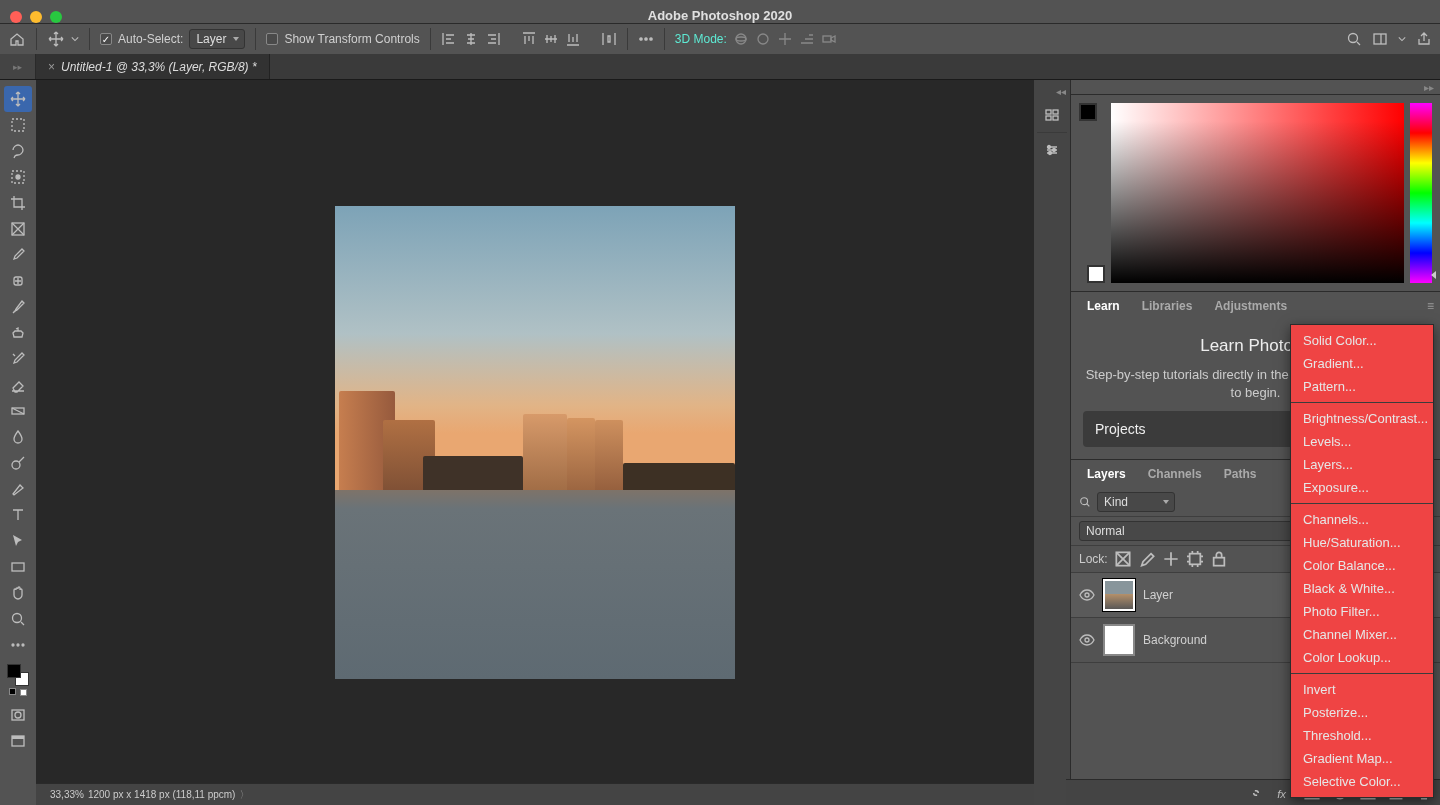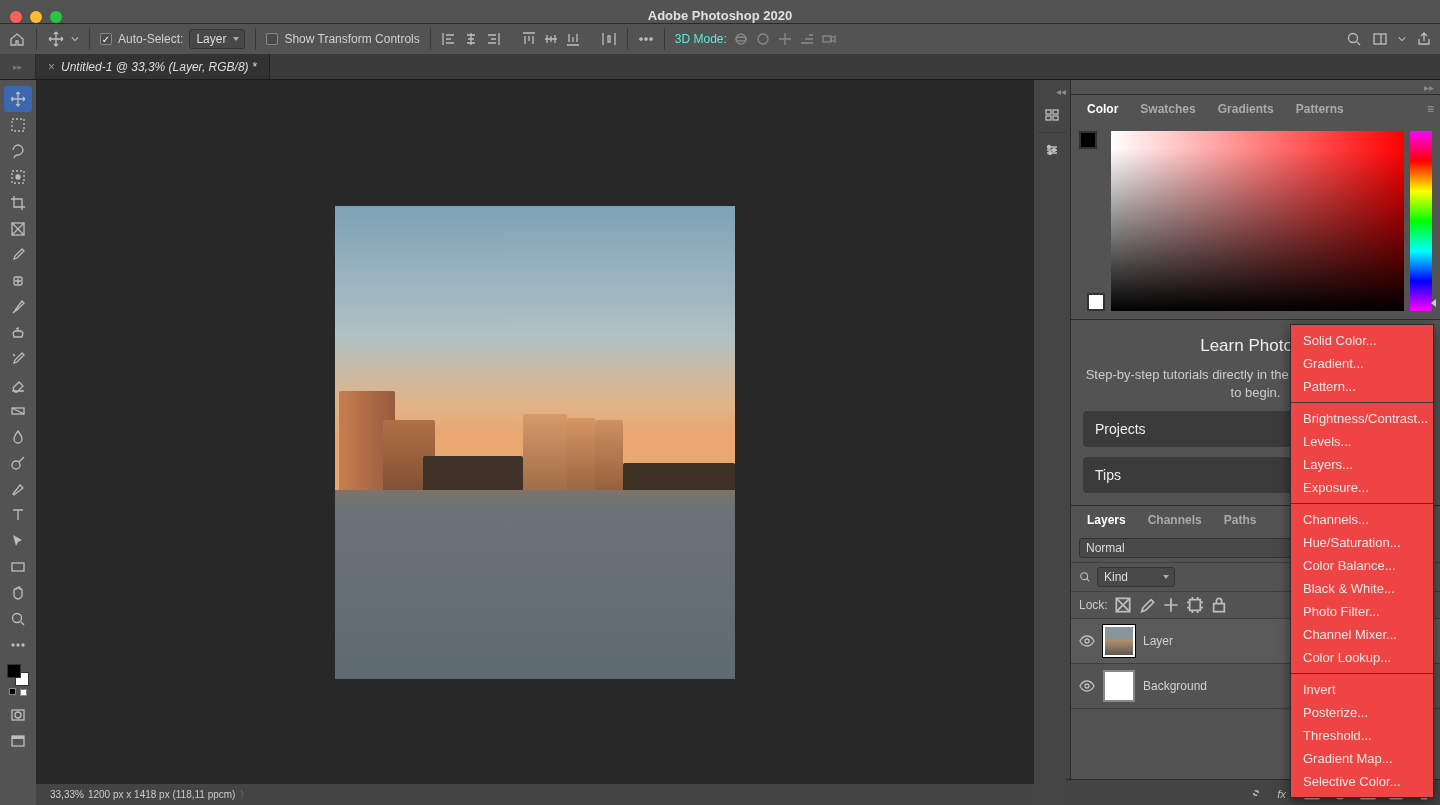--- a/index.html
+++ b/index.html
@@ -438,60 +438,53 @@
           <circle cx="10" cy="8" r="1.5" fill="#bdbdbd"></circle>
           <circle cx="6" cy="11" r="1.5" fill="#bdbdbd"></circle>
         </svg>
       </div>
   </div>
 
   <div class="rightcol">
     <div class="topgrip">▸▸</div>
 
     <div class="panel">
-      <div class="panel-tabs">
-        <div class="ptab active">Color</div>
-        <div class="ptab">Swatches</div>
-        <div class="ptab">Gradients</div>
-        <div class="ptab">Patterns</div>
-        <div class="menu">≡</div>
-      </div>
       <div class="color-body">
         <div class="color-swatch">
             <div class="bg"></div>
             <div class="fg"></div>
           </div>
         <div class="color-field"></div>
         <div class="hue"></div>
       </div>
     </div>
 
     <div class="panel">
+      <div class="panel-tabs">
+        <div class="ptab active">Learn</div>
+        <div class="ptab">Libraries</div>
+        <div class="ptab">Adjustments</div>
+        <div class="menu">≡</div>
+      </div>
       <div class="learn-body">
         <h3>Learn Photosh</h3>
         <p>Step-by-step tutorials directly in the app. Pick a topic below to begin.</p>
         <div class="learn-btn">Projects</div>
-        <div class="learn-btn">Tips</div>
       </div>
     </div>
 
     <div class="panel" style="flex:1; display:flex; flex-direction:column;">
       <div class="panel-tabs">
         <div class="ptab active">Layers</div>
         <div class="ptab">Channels</div>
         <div class="ptab">Paths</div>
         <div class="menu">≡</div>
       </div>
       <div class="layers-body">
         <div class="layers-row">
-          <span class="select" style="flex:1">Normal</span>
-          <label>Opacity:</label>
-          <span class="num-field">100%</span>
-        </div>
-        <div class="layers-row">
           <span>
               <svg class="ico" viewBox="0 0 14 14" style="width:12px;height:12px">
                 <circle cx="6" cy="6" r="4"></circle>
                 <path d="M9 9l3 3"></path>
               </svg>
             </span>
           <span class="select kind-select">Kind</span>
           <span style="flex:1"></span>
           <span class="ftype">
               <svg class="ico" viewBox="0 0 14 14">
@@ -513,20 +506,25 @@
               <svg class="ico" viewBox="0 0 14 14">
                 <rect x="2" y="3" width="10" height="8"></rect>
               </svg>
             </span>
           <span class="ftype">
               <svg class="ico" viewBox="0 0 14 14">
                 <rect x="2" y="2" width="10" height="10"></rect>
                 <rect x="4" y="4" width="6" height="6"></rect>
               </svg>
             </span>
+        </div>
+        <div class="layers-row">
+          <span class="select" style="flex:1">Normal</span>
+          <label>Opacity:</label>
+          <span class="num-field">100%</span>
         </div>
         <div class="layers-row">
           <label>Lock:</label>
           <span class="ftype">
               <svg class="ico" viewBox="0 0 12 12">
                 <rect x="1" y="1" width="10" height="10"></rect>
                 <path d="M1 1l10 10M11 1L1 11"></path>
               </svg>
             </span>
           <span class="ftype">

